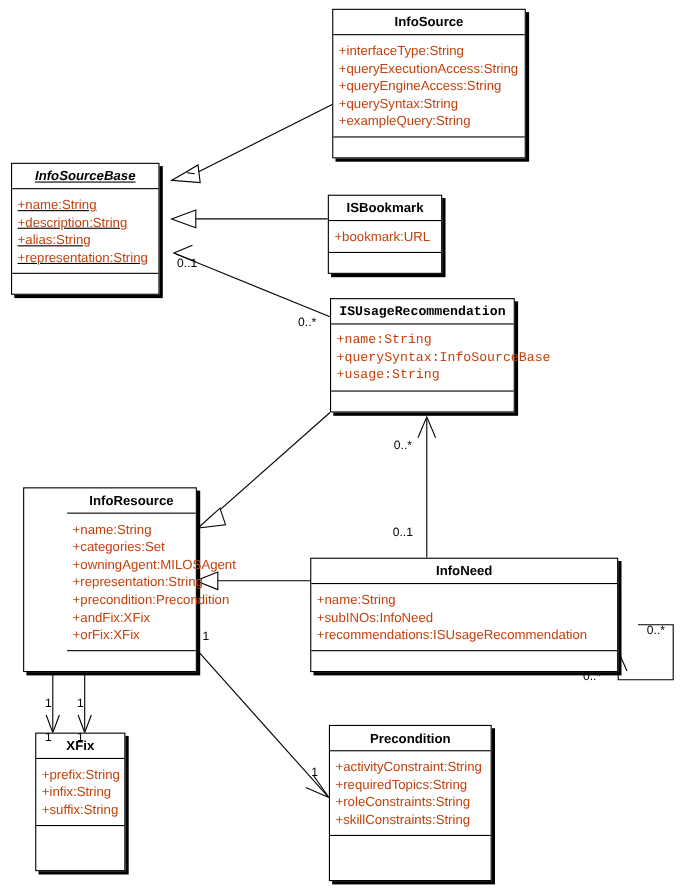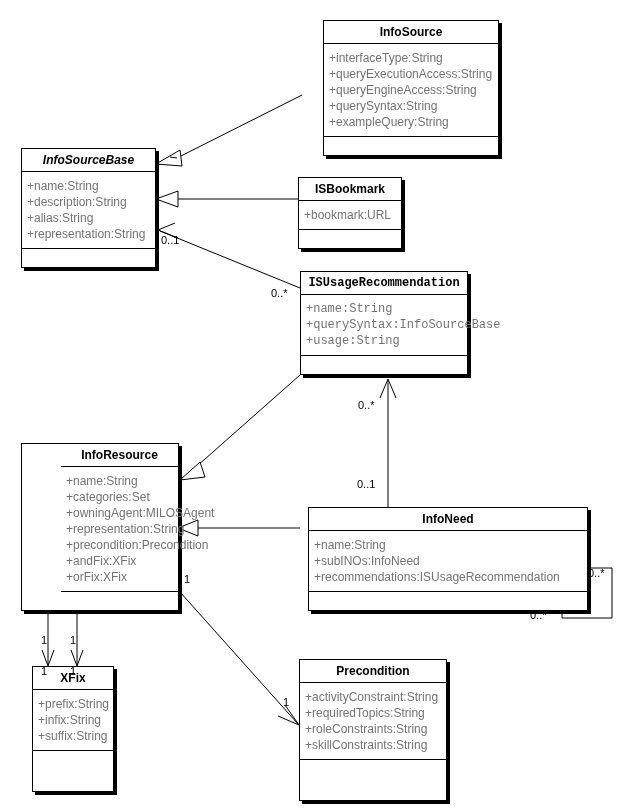--- a/index.html
+++ b/index.html
@@ -35,21 +35,21 @@
   }
   .class-name.abstract {
     font-style: italic;
   }
   .attr-compartment {
     border-bottom: 1px solid #000000;
     padding: 6px 4px 6px 5px;
   }
   .attr {
     font-size: 12px;
-    color: #737373;
+    color: #c2410c;
     line-height: 16px;
     white-space: nowrap;
   }
   .op-compartment {
     min-height: 18px;
   }
   .mult {
     position: absolute;
     font-size: 11px;
     color: #000000;
@@ -135,33 +135,33 @@
       <polyline class="openarrow" points="71,650 77,666 83,650"></polyline>
     </g>
 
     <g>
       <line x1="180" y1="592" x2="298" y2="724"></line>
       <polyline class="openarrow" points="278,716 299,725 285,705"></polyline>
     </g>
 
   </svg>
 
-  <div class="uml-class" style="left:302px; top:20px; width:176px;margin-left:21px;">
+  <div class="uml-class" style="left:302px; top:8px; width:176px;">
     <div class="class-name">InfoSource</div>
     <div class="attr-compartment">
       <div class="attr">+interfaceType:String</div>
       <div class="attr">+queryExecutionAccess:String</div>
       <div class="attr">+queryEngineAccess:String</div>
       <div class="attr">+querySyntax:String</div>
       <div class="attr">+exampleQuery:String</div>
     </div>
     <div class="op-compartment"></div>
   </div>
 
-  <div class="uml-class" style="left:21px; top:148px; width:135px;">
+  <div class="uml-class" style="left:10px; top:148px; width:135px;text-decoration:underline;">
     <div class="class-name abstract">InfoSourceBase</div>
     <div class="attr-compartment">
       <div class="attr">+name:String</div>
       <div class="attr">+description:String</div>
       <div class="attr">+alias:String</div>
       <div class="attr">+representation:String</div>
     </div>
     <div class="op-compartment"></div>
   </div>
 
@@ -190,21 +190,21 @@
       <div class="attr">+categories:Set</div>
       <div class="attr">+owningAgent:MILOSAgent</div>
       <div class="attr">+representation:String</div>
       <div class="attr">+precondition:Precondition</div>
       <div class="attr">+andFix:XFix</div>
       <div class="attr">+orFix:XFix</div>
     </div>
     <div class="op-compartment"></div>
   </div>
 
-  <div class="uml-class" style="left:308px; top:507px; width:280px;">
+  <div class="uml-class" style="left:282px; top:507px; width:280px;">
     <div class="class-name">InfoNeed</div>
     <div class="attr-compartment">
       <div class="attr">+name:String</div>
       <div class="attr">+subINOs:InfoNeed</div>
       <div class="attr">+recommendations:ISUsageRecommendation</div>
     </div>
     <div class="op-compartment"></div>
   </div>
 
   <div class="uml-class" style="left:32px; top:666px; width:82px;">

